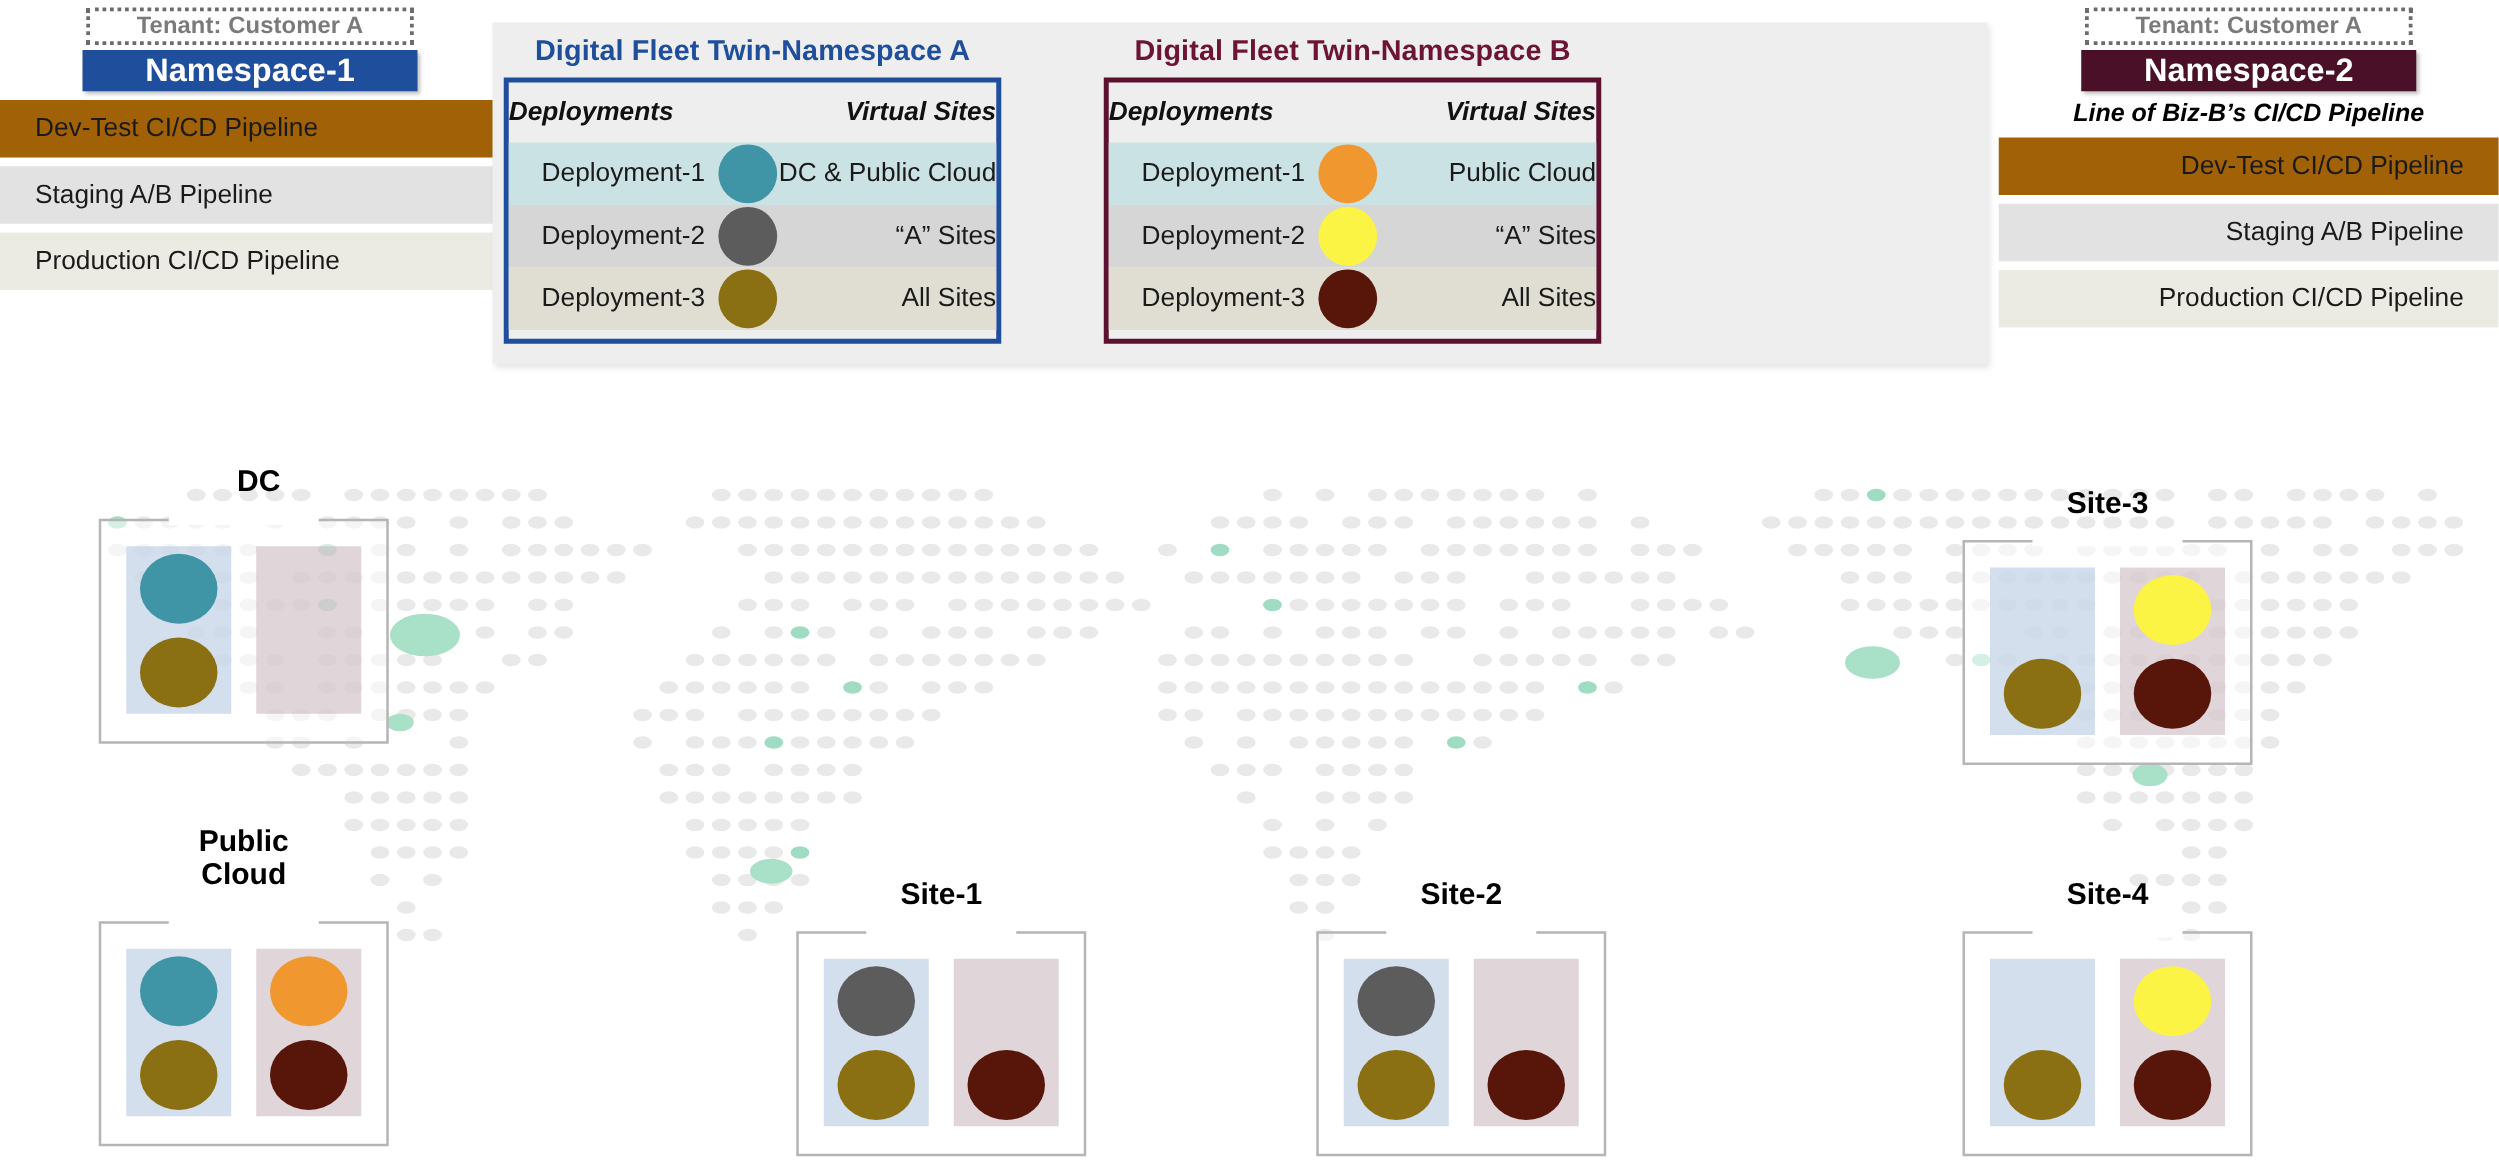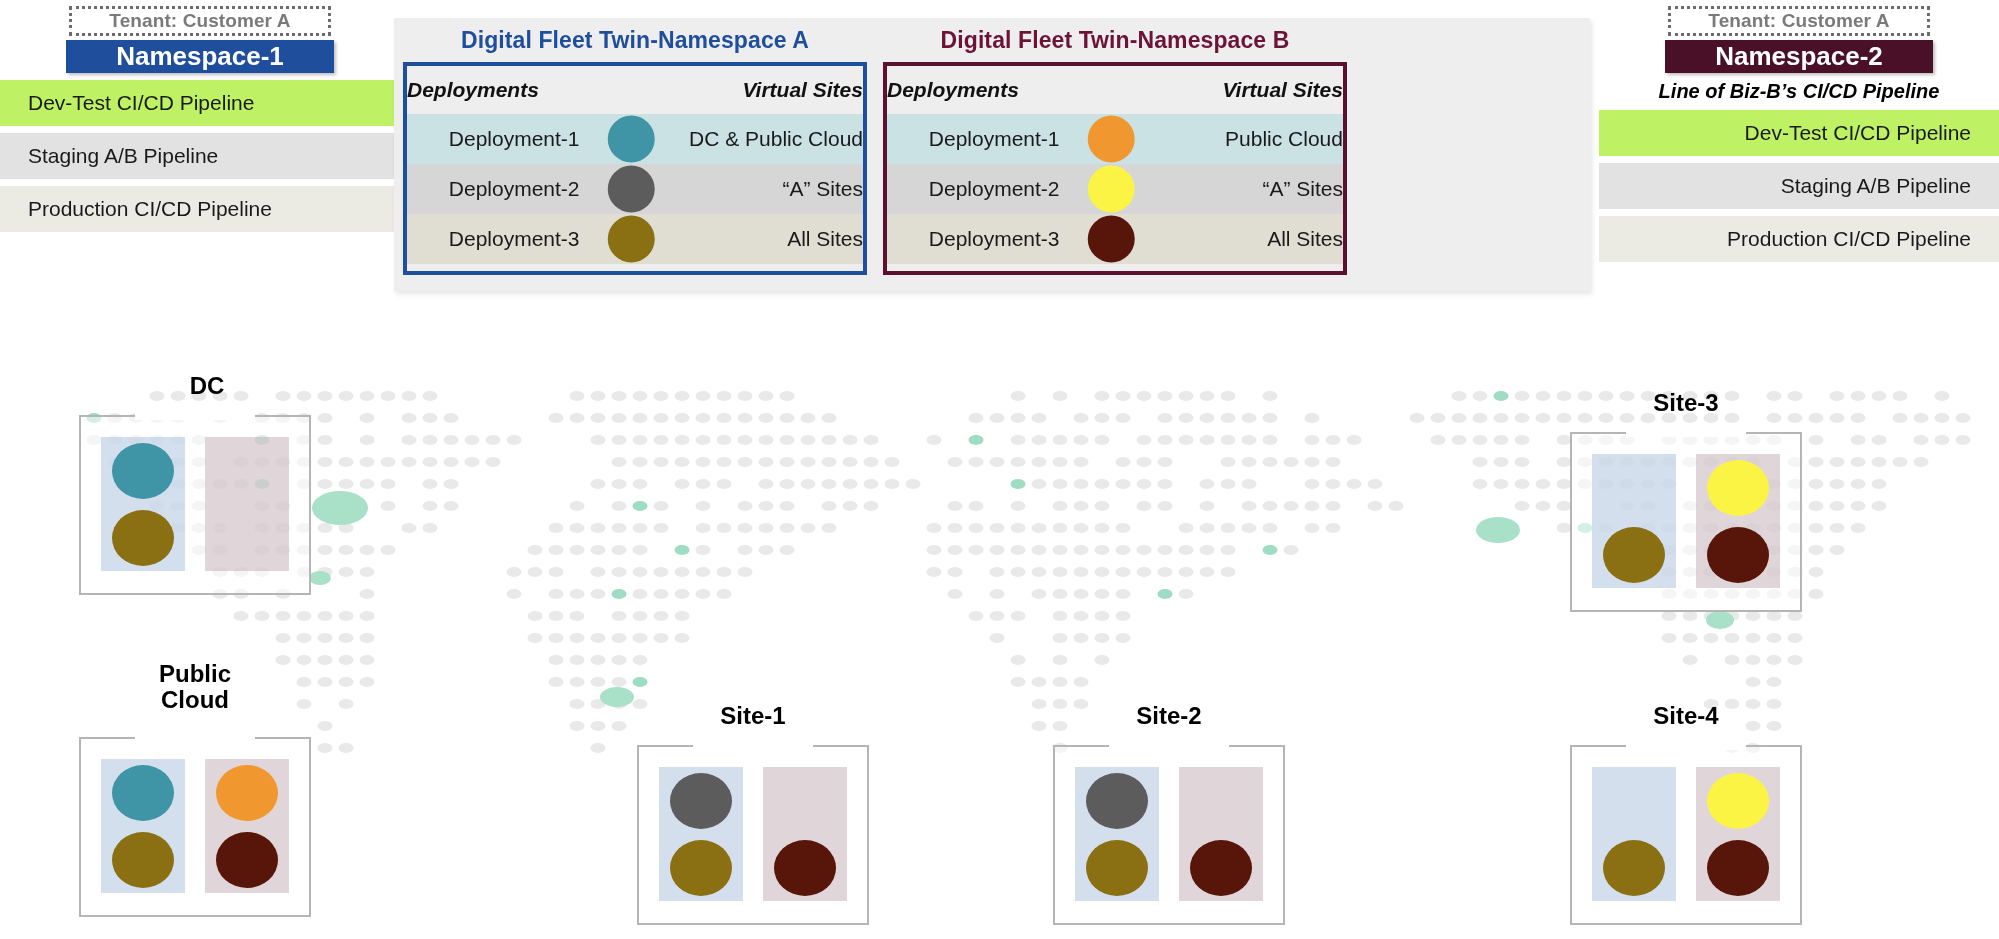--- a/index.html
+++ b/index.html
@@ -40,32 +40,32 @@
     margin-top: 7px; text-align: center;
     font-size: 20px; font-weight: bold; font-style: italic; color: #000;
   }
   .pipe-row {
     height: 46px; margin-top: 7px;
     display: flex; align-items: center;
     font-size: 21px; color: #1a1a1a;
   }
   .side-col.left  .pipe-row { padding-left: 28px; justify-content: flex-start; }
   .side-col.right .pipe-row { padding-right: 28px; justify-content: flex-end; }
-  .pipe-row.r0 { background: #bef264; }
+  .pipe-row.r0 { background: #a16207; }
   .pipe-row.r1 { background: #e2e2e2; }
   .pipe-row.r2 { background: #ecebe3; }
 
   
   #center-panel {
     position: absolute; left: 394px; top: 18px;
     width: 1196px; height: 273px;
     background: #eeeeee; z-index: 6;
     box-shadow: 2px 3px 5px rgba(0,0,0,.10);
   }
-  .fleet { position: absolute; top: 0; width: 464px; height: 273px; }
+  .fleet { position: absolute; top: 0; width: 398px; height: 273px; }
   .fleet.a { left: 9px; }
   .fleet.b { left: 489px; }
   .fleet-title {
     height: 44px; display: flex; align-items: center; justify-content: center;
     font-size: 23px; font-weight: bold; letter-spacing: .1px;
   }
   .fleet.a .fleet-title { color: #1f4e9c; }
   .fleet.b .fleet-title { color: #6d1436; }
   .fleet-box { position: relative; height: 213px; }
   .fleet.a .fleet-box { border: 4px solid #1f4e9c; }

